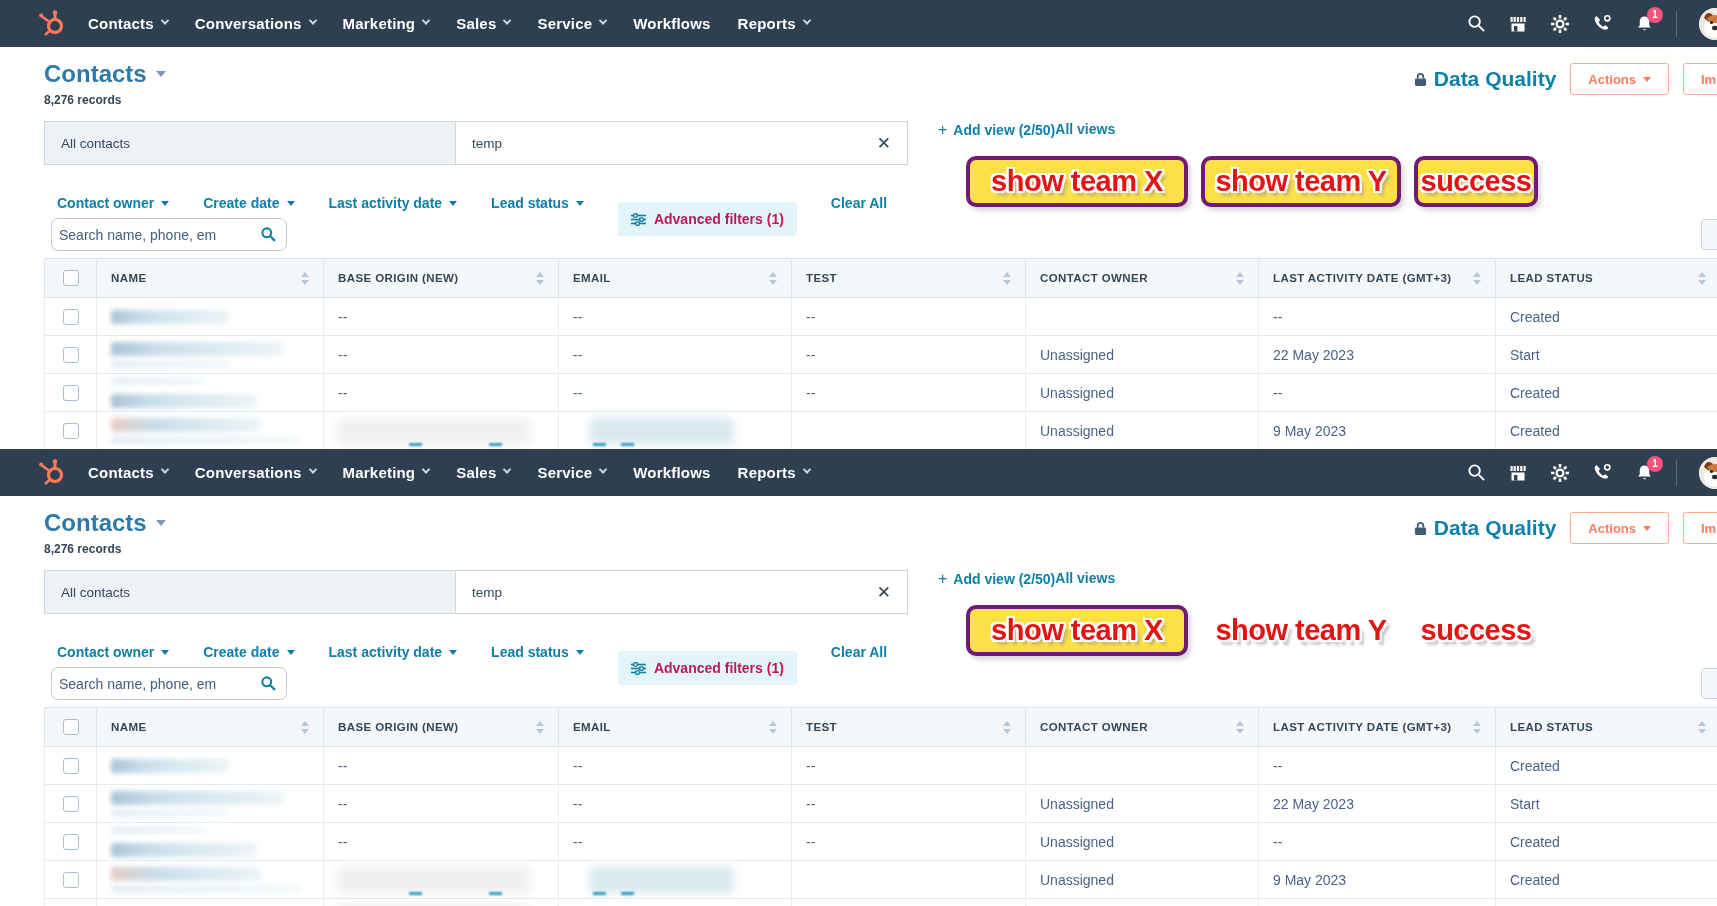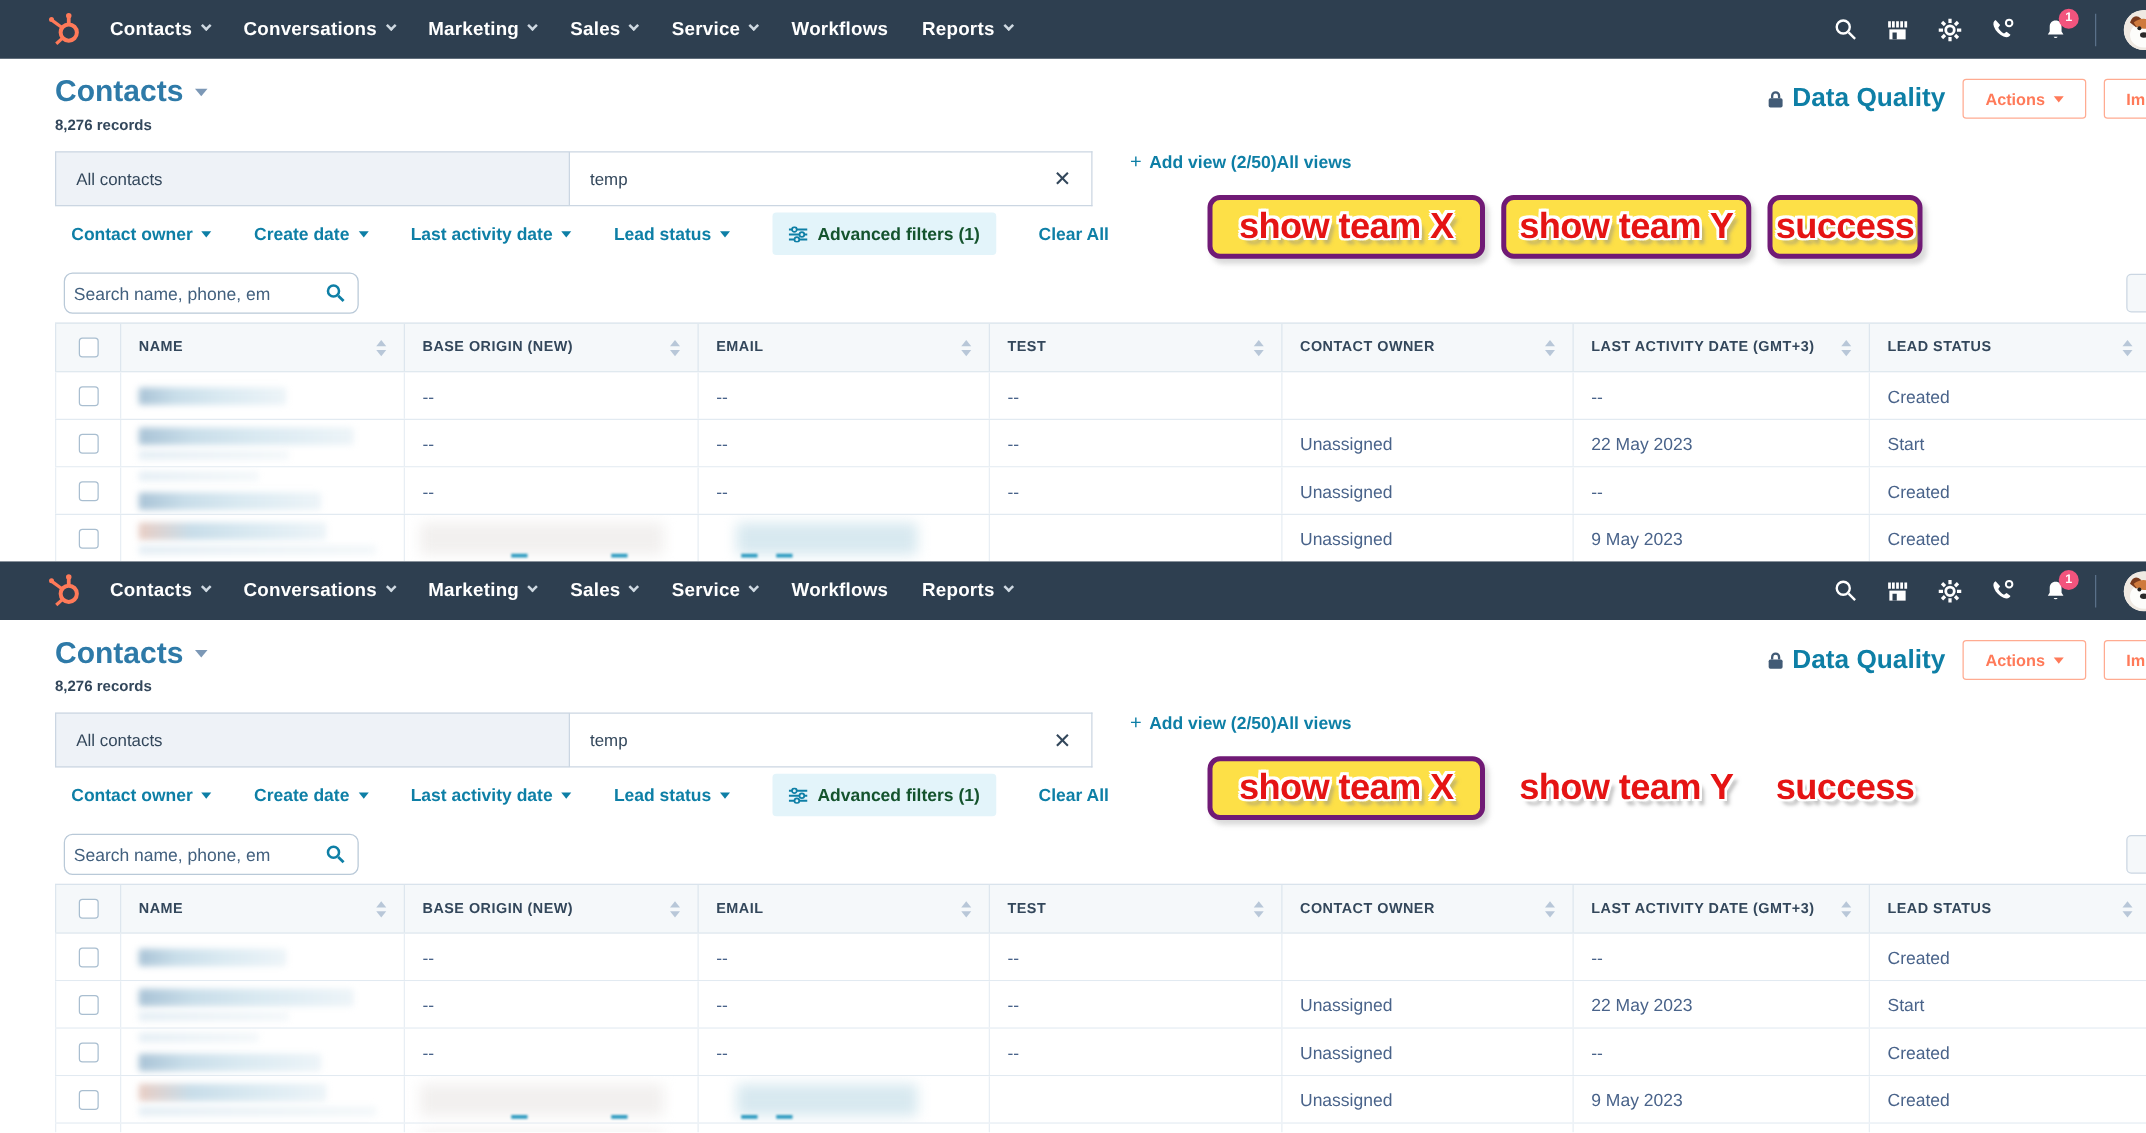--- a/index.html
+++ b/index.html
@@ -46,34 +46,34 @@
          gap:7px; cursor:pointer; font-family:inherit; }
   .tri-orange { border-top-color:#ff7a59; border-left-width:4px; border-right-width:4px;
                 border-top-width:5px; margin-left:0; }
   .btn-import { width:90px; justify-content:flex-start; }
 
   
   .tabs { position:absolute; left:44px; top:121px; display:flex; align-items:stretch; height:44px; }
   .tab { display:flex; align-items:center; font-size:13.5px; color:#33475b;
          border:1px solid #cbd6e2; padding:0 16px; cursor:pointer; }
   .tab-inactive { width:412px; background:#eef2f7; }
-  .tab-active { width:418px; background:#fff; border-left:none; justify-content:space-between; }
+  .tab-active { width:452px; background:#fff; border-left:none; justify-content:space-between; }
   .tab-x { font-size:17px; color:#33475b; cursor:pointer; line-height:1; }
   .view-links { display:flex; margin-left:30px; }
   .link { color:#0e7fa6; font-size:14px; font-weight:700; cursor:pointer; white-space:nowrap; }
   .plus { font-size:16px; font-weight:400; margin-right:6px; }
 
   
   .filters { position:absolute; left:57px; top:170px; display:flex; align-items:center; gap:34px; }
   .filter { display:flex; align-items:center; color:#0e7fa6; font-size:14px; font-weight:700;
             cursor:pointer; white-space:nowrap; }
   .tri-teal { border-top-color:#0e7fa6; border-left-width:4px; border-right-width:4px;
               border-top-width:5px; margin-left:7px; }
   .chip { display:flex; align-items:center; gap:8px; background:#e3f4fa; border-radius:3px;
-          padding:9px 13px; color:#14532d; font-size:14px; font-weight:700; cursor:pointer; }
+          padding:9px 13px; color:#be185d; font-size:14px; font-weight:700; cursor:pointer;margin-top:32px; }
   .clear { font-weight:700; }
 
   
   .annotations { position:absolute; left:966px; top:156px; display:flex; gap:13px; z-index:5; }
   .annotation { height:51px; display:flex; align-items:center; justify-content:center;
                 font-size:29px; font-weight:700; letter-spacing:-.5px; color:#e51414;
                 white-space:nowrap;
                 text-shadow:-2px -2px 0 #fff, 2px -2px 0 #fff, -2px 2px 0 #fff, 2px 2px 0 #fff,
                             -2px 0 0 #fff, 2px 0 0 #fff, 0 -2px 0 #fff, 0 2px 0 #fff,
                             4px 5px 3px rgba(140,140,140,.55); }

